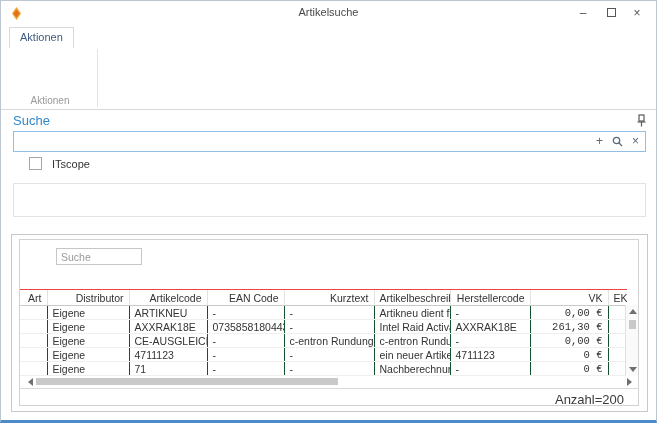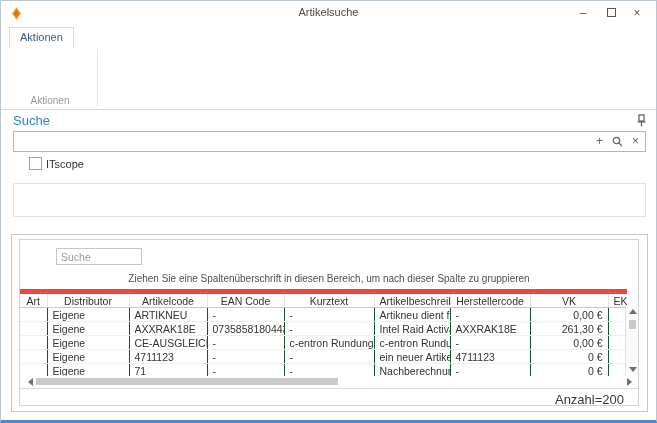--- a/index.html
+++ b/index.html
@@ -46,21 +46,21 @@
   .search-box { position:absolute; left:12px; top:130px; width:633px; height:21px;
                 border:1px solid var(--searchBorder,#8fbfe6); background:#fff; }
   .search-input { position:absolute; left:2px; top:1px; width:560px; height:17px;
                   border:none; outline:none; font-size:11px; color:#333; }
   .sb-icons { position:absolute; right:4px; top:0; height:19px; display:flex;
               align-items:center; gap:7px; }
   .sb-ic { width:11px; height:11px; color:#5a6b7a; font-size:12px; line-height:11px;
            text-align:center; }
   .checkbox-row { position:absolute; left:28px; top:156px; display:flex; align-items:center; }
   .checkbox { width:13px; height:13px; border:1px solid #a6a6a6; background:#fff; }
-  .checkbox-label { margin-left:4px; font-size:11px; color:#333; }
+  .checkbox-label { margin-left:10px; font-size:11px; color:#333; }
   .empty-box { position:absolute; left:12px; top:182px; width:633px; height:34px;
                border:1px solid #e3e3e3; background:#fff; }
 
   
   .doc-tabs { position:absolute; left:0; top:217px; right:0; height:16px; z-index:2; }
   .doc-tab { position:absolute; top:0; height:17px; padding:2px 9px 0 9px; font-size:10.5px;
              color:#333; }
   .doc-tab.active { left:10px; background:#fff; border:1px solid #c8c8c8; border-bottom:1px solid #fff; }
   .doc-tab.inactive { left:49px; }
   .tabs-dd { position:absolute; right:9px; top:3px; width:0; height:0;
@@ -74,28 +74,28 @@
               border:1px solid #d2d2d2; background:#fff; }
   .grid-filter { position:absolute; left:36px; top:8px; width:86px; height:17px;
                  border:1px solid #c6c6c6; font-size:10.5px; padding:0 4px; color:#333;
                  outline:none; }
   .grid-filter::placeholder { color:#999; }
   .group-hint { position:absolute; left:0; top:33px; width:100%; text-align:center;
                 font-size:10px; color:#4f4f4f; }
 
   table.grid { position:absolute; left:0; top:49px; width:607px; table-layout:fixed;
                border-collapse:collapse; font-size:10.5px; color:#333; }
-  table.grid th { height:16px; font-weight:normal; text-align:center; padding:0 5px;
-                  border-left:1px solid #e2e2e2; border-top:5px solid #ef4444;
+  table.grid th { height:16px; font-weight:normal; text-align:right; padding:0 5px;
+                  border-left:1px solid #e2e2e2; border-top:1px solid #ef4444;
                   border-bottom:1px solid #c9c9c9; white-space:nowrap; overflow:hidden; }
   table.grid th:first-child { border-left:none; }
   table.grid td { height:14px; padding:0 5px; border-left:1px solid #14532d;
                   border-bottom:1px solid #efefef; white-space:nowrap; overflow:hidden; }
   table.grid td:first-child { border-left:none; }
-  table.grid td:nth-child(8) { text-align:right; }
+  table.grid td:nth-child(8) { text-align:right;font-family:Liberation Mono, monospace; }
 
   
   .vscroll { position:absolute; right:0; top:65px; width:13px; height:71px;
              border-left:1px solid #e0e0e0; background:#fafafa; }
   .vs-up, .vs-down { position:absolute; left:3px; width:0; height:0;
              border-left:4px solid transparent; border-right:4px solid transparent; }
   .vs-up { top:4px; border-bottom:5px solid #707070; }
   .vs-down { bottom:4px; border-top:5px solid #707070; }
   .vs-thumb { position:absolute; left:3px; top:15px; width:7px; height:9px; background:#c9c9c9; }
 
@@ -164,21 +164,20 @@
   <div class="checkbox-row">
     <span class="checkbox"></span>
     <span class="checkbox-label">ITscope</span>
   </div>
   <div class="empty-box"></div>
 
 
   <div class="tab-panel">
     <div class="grid-box">
       <input class="grid-filter" placeholder="Suche" style="">
-      <div class="group-hint">Ziehen Sie eine Spaltenüberschrift in diesen Bereich, um nach dieser Spalte zu gruppieren</div>
 
       <table class="grid">
         <colgroup>
           <col style="width:27px">
             <col style="width:82px">
             <col style="width:78px">
           <col style="width:77px">
             <col style="width:90px">
             <col style="width:76px">
           <col style="width:80px">

